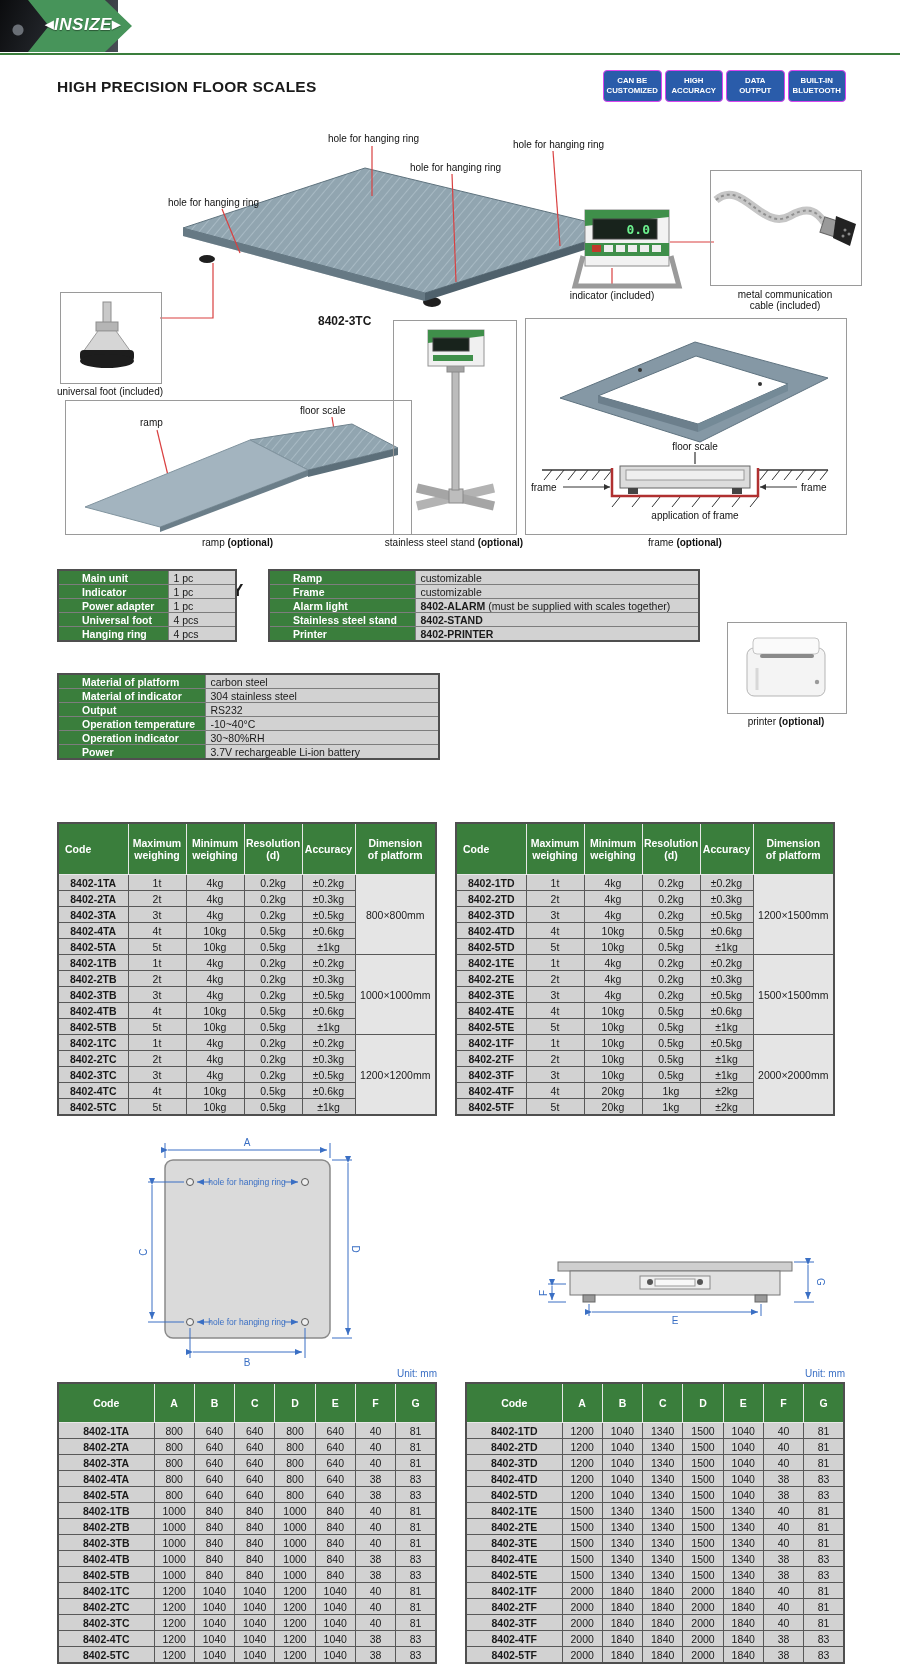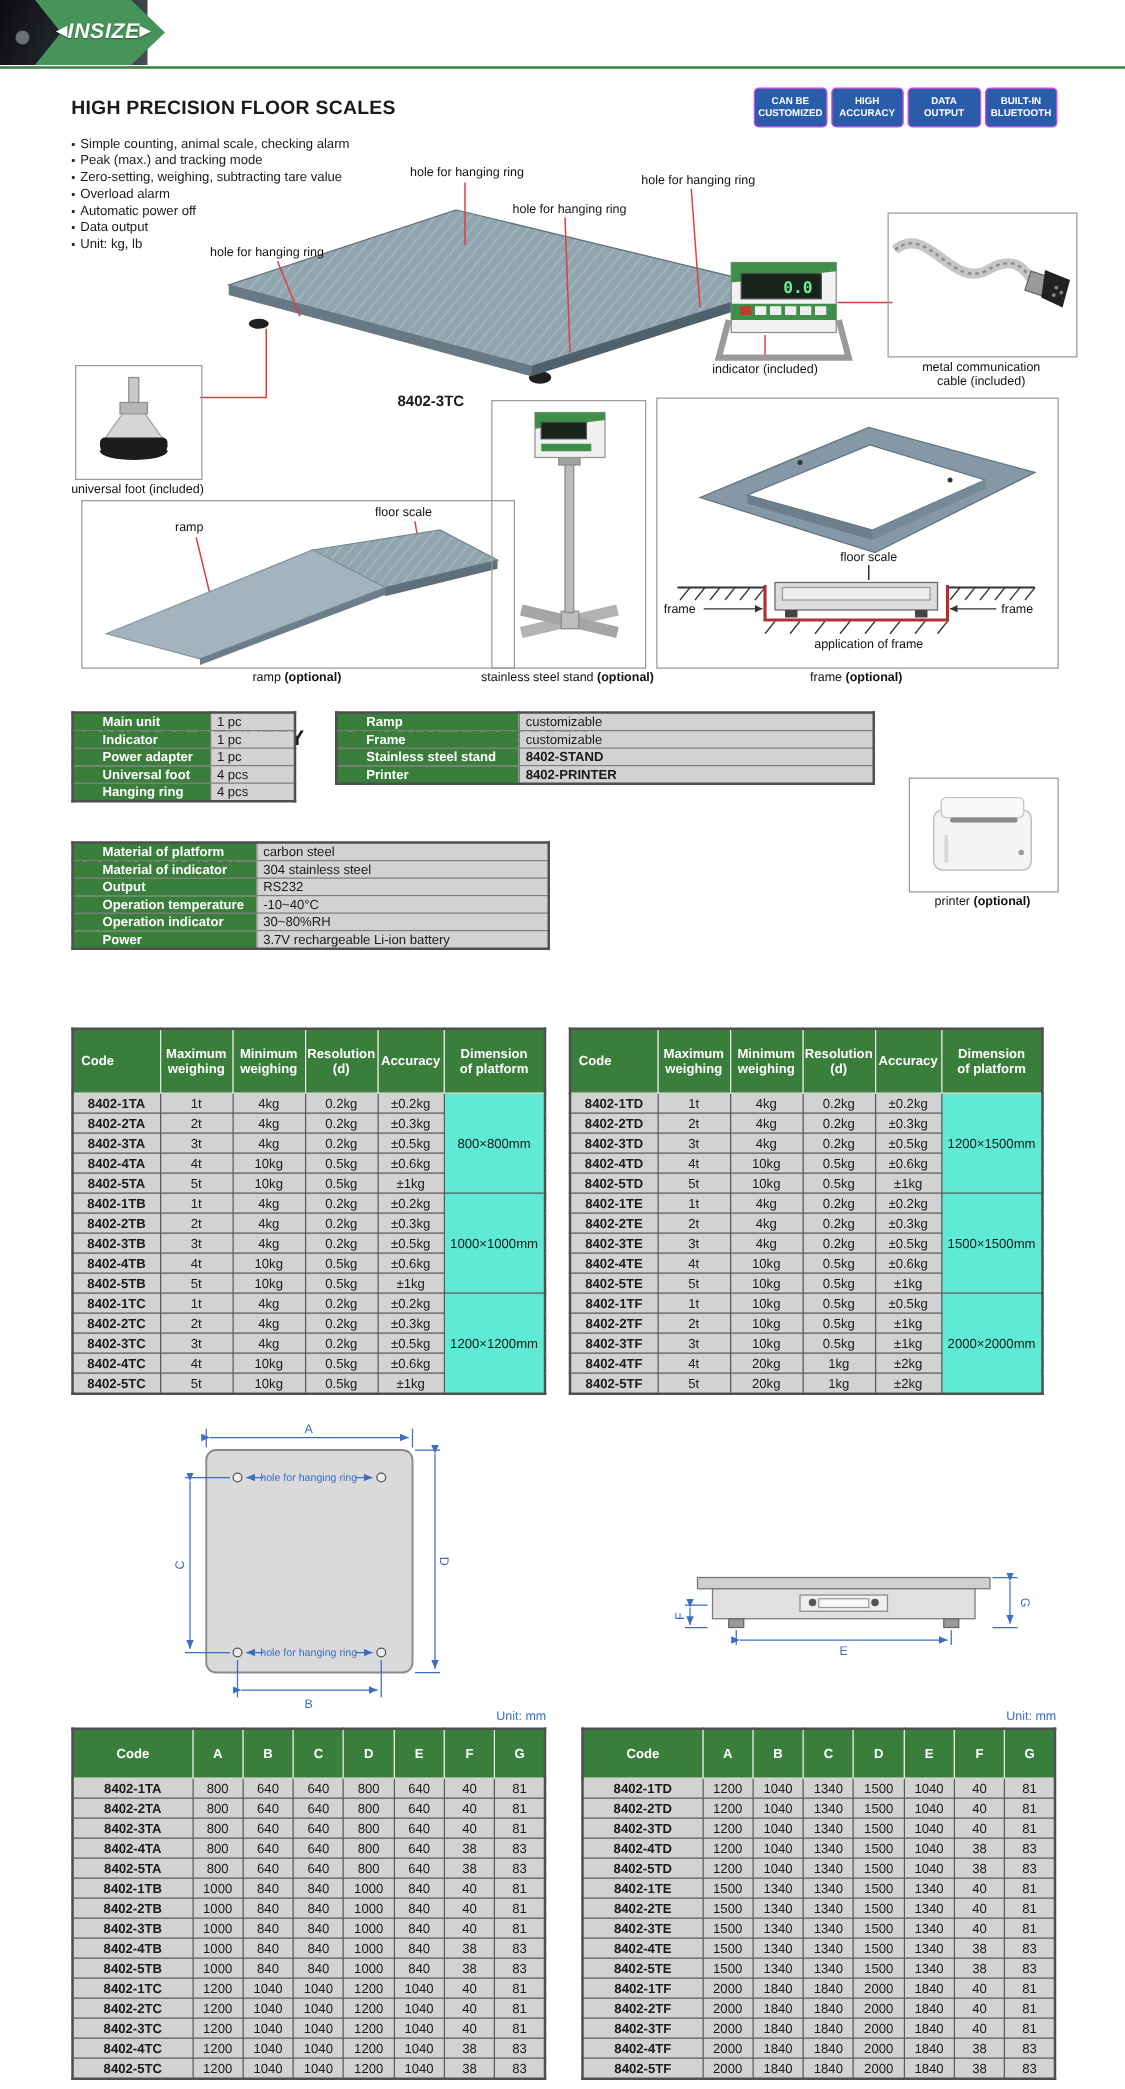--- a/index.html
+++ b/index.html
@@ -50,21 +50,21 @@
   .t td{border:1px solid #7d7d7d;height:13px;padding:0 5px;line-height:12px;}
   .t td.lbl-c{background:#3a7e3c;color:#fff;font-weight:bold;padding-left:23px;}
   .t td.val{background:#d2d2d2;}
   table.cap,table.dims{width:100%;border:2px solid #4f4f4f;}
   .cap th,.dims th{background:#3a7e3c;color:#fff;border:1px solid #e8e8e8;
      font-size:10.5px;font-weight:bold;text-align:center;white-space:pre-line;padding:13px 0;line-height:12px;}
   .cap th:first-child{text-align:left;padding-left:6px;}
   .cap td,.dims td{background:#d2d2d2;border:1px solid #585858;text-align:center;
      height:15px;padding:0 2px;line-height:14px;}
   .cap td.code,.dims td.code{font-weight:bold;}
-  .cap td.dim{background:#5eead4;margin-left:20px;}
+  .cap td.dim{background:#e5e5e5;margin-left:20px;}
   .unit{font-size:10px;color:#3a6fc4;text-align:right;}
 </style>
 </head>
 <body>
 
 <div class="page">
 
   <div class="abs photo"></div>
   <div class="abs chev"></div>
   <div class="abs logo"><span class="arr">◀</span><span>INSIZE</span><span class="arr">▶</span></div>
@@ -75,29 +75,20 @@
     <div class="badge">CAN BE
 CUSTOMIZED</div>
     <div class="badge">HIGH
 ACCURACY</div>
     <div class="badge">DATA
 OUTPUT</div>
     <div class="badge">BUILT-IN
 BLUETOOTH</div>
   </div>
 
-  <ul class="abs features">
-    <li>Simple counting, animal scale, checking alarm</li>
-    <li>Peak (max.) and tracking mode</li>
-    <li>Zero-setting, weighing, subtracting tare value</li>
-    <li>Overload alarm</li>
-    <li>Automatic power off</li>
-    <li>Data output</li>
-    <li>Unit: kg, lb</li>
-  </ul>
 
   <svg class="layer" style="top:100px" width="900" height="620" viewBox="0 100 900 620">
     <defs>
       <pattern id="plate" width="7" height="7" patternUnits="userSpaceOnUse" patternTransform="rotate(40)">
         <rect width="7" height="7" fill="#91a5b0"></rect>
           <line x1="0" y1="0" x2="0" y2="7" stroke="#a8bac4" stroke-width="2"></line>
       </pattern>
       <marker id="mb" markerWidth="8" markerHeight="8" refX="6" refY="3" orient="auto">
           <path d="M0,0 L6,3 L0,6 Z" fill="#333"></path>
         </marker>
@@ -299,20 +290,24 @@
           <col>
         </colgroup>
         <tbody>
           <tr>
             <td class="lbl-c">Ramp</td>
             <td class="val"><b></b>customizable</td>
           </tr>
           <tr>
             <td class="lbl-c">Frame</td>
             <td class="val"><b></b>customizable</td>
+          </tr>
+          <tr>
+            <td class="lbl-c">Alarm light</td>
+            <td class="val"><b>8402-ALARM</b> (must be supplied with scales together)</td>
           </tr>
           <tr>
             <td class="lbl-c">Stainless steel stand</td>
             <td class="val"><b>8402-STAND</b></td>
           </tr>
           <tr>
             <td class="lbl-c">Printer</td>
             <td class="val"><b>8402-PRINTER</b></td>
           </tr>
         </tbody>

